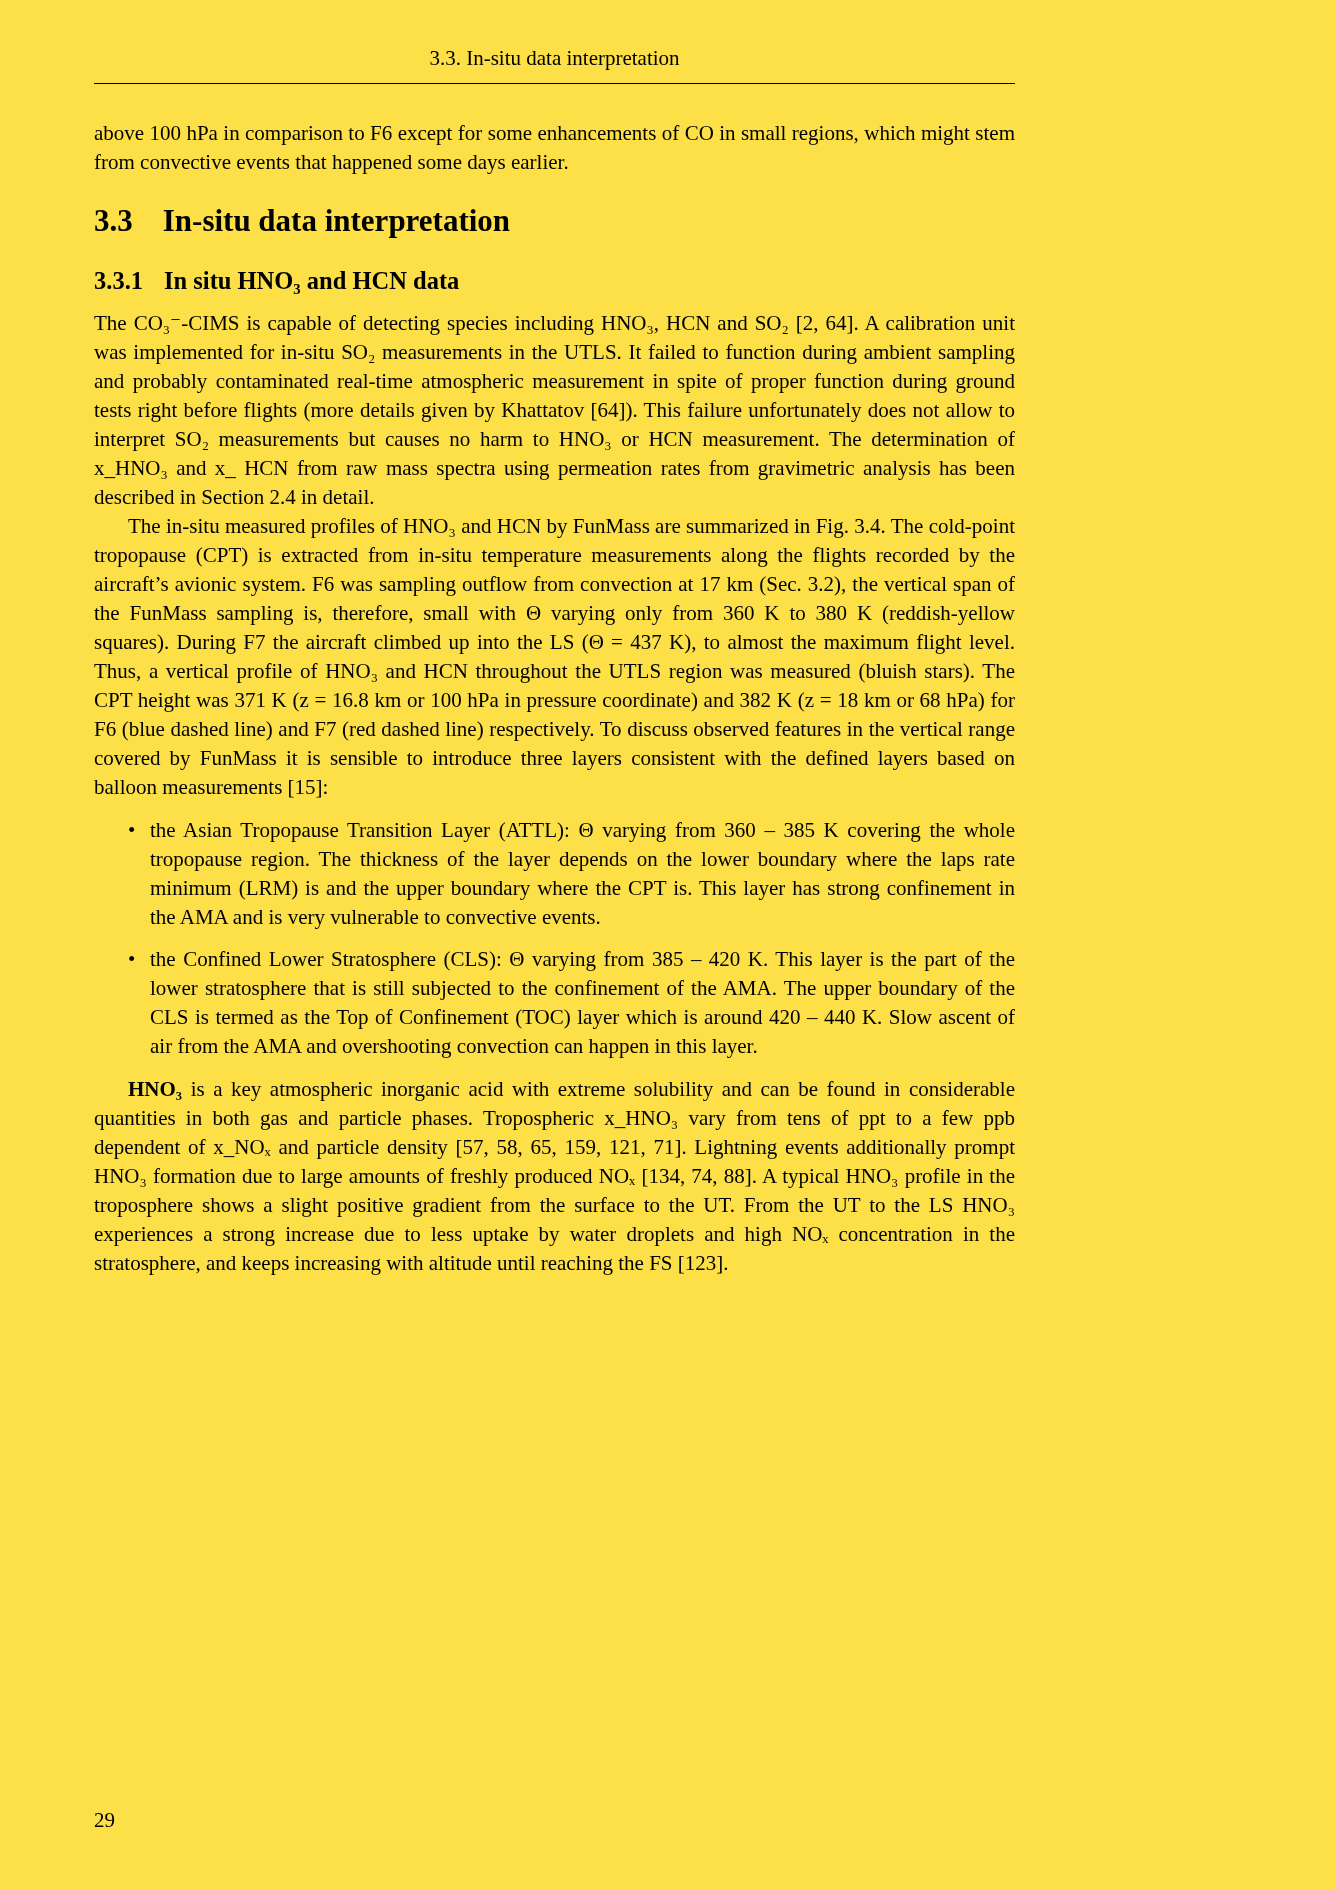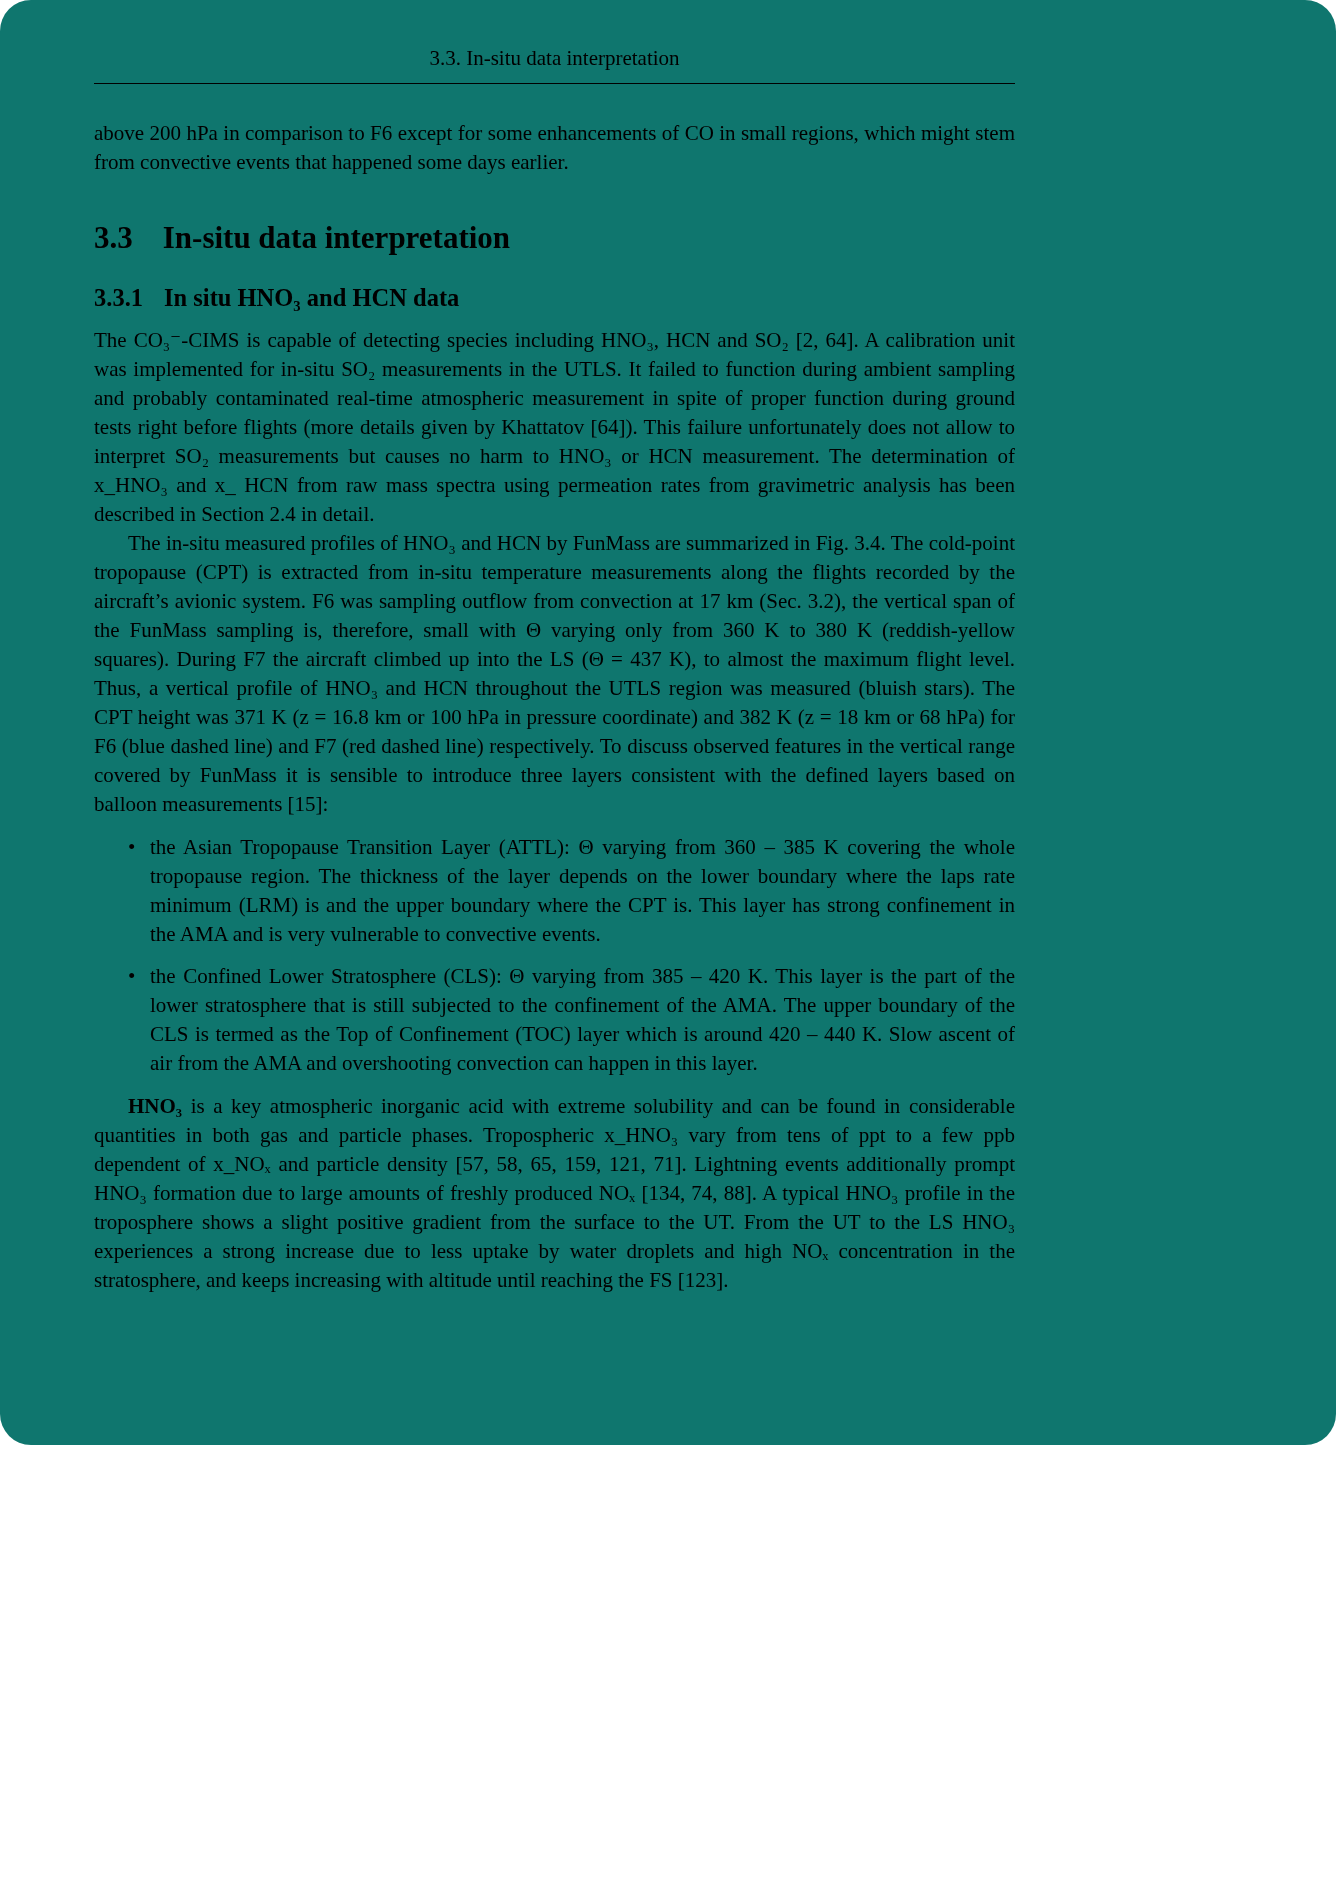--- a/index.html
+++ b/index.html
@@ -1,25 +1,24 @@
 <!DOCTYPE html>
 <html><head>
 <meta charset="utf-8">
 <style>
   * { margin: 0; padding: 0; box-sizing: border-box; }
   html, body { background: #ffffff; }
   .page {
     position: relative;
     width: 1336px;
-    height: 1445px;
-    background: #0f766e;
+    height: 1890px;
+    background: #fde047;
     color: #000000;
     font-family: "Liberation Serif", "DejaVu Serif", serif;
     overflow: hidden;
-    border-radius: 31px;
   }
   .running-header {
     position: absolute;
     top: 46px;
     left: 94px;
     width: 921px;
     text-align: center;
     font-size: 21px;
     line-height: 25px;
     padding-bottom: 12px;
@@ -33,21 +32,21 @@
     font-size: 21px;
     line-height: 29px;
     text-align: justify;
   }
   p.para { margin: 0; }
   p.indent { text-indent: 34px; }
   h1.section {
     font-size: 31px;
     line-height: 37px;
     font-weight: bold;
-    margin-top: 42px;
+    margin-top: 25px;
     margin-bottom: 0;
     text-align: left;
   }
   h1.section .sec-num { margin-right: 30px; }
   h2.subsection {
     font-size: 24.5px;
     line-height: 30px;
     font-weight: bold;
     margin-top: 27px;
     margin-bottom: 13px;
@@ -82,21 +81,21 @@
 <body>
 
 <div class="page">
 
   <header class="running-header">
     <span>3.3. In-situ data interpretation</span>
   </header>
 
   <main class="content">
 
-    <p class="para">above 200 hPa in comparison to F6 except for some enhancements of CO in small regions, which might stem from convective events that happened some days earlier.</p>
+    <p class="para">above 100 hPa in comparison to F6 except for some enhancements of CO in small regions, which might stem from convective events that happened some days earlier.</p>
 
     <h1 class="section">
       <span class="sec-num">3.3</span><span class="sec-title">In-situ data interpretation</span>
     </h1>
 
     <h2 class="subsection">
       <span class="subsec-num">3.3.1</span><span class="subsec-title">In situ HNO₃ and HCN data</span>
     </h2>
 
     <p class="para">The CO₃⁻-CIMS is capable of detecting species including HNO₃, HCN and SO₂ [2, 64]. A calibration unit was implemented for in-situ SO₂ measurements in the UTLS. It failed to function during ambient sampling and probably contaminated real-time atmospheric measurement in spite of proper function during ground tests right before flights (more details given by Khattatov [64]). This failure unfortunately does not allow to interpret SO₂ measurements but causes no harm to HNO₃ or HCN measurement. The determination of x_HNO₃ and x_ HCN from raw mass spectra using permeation rates from gravimetric analysis has been described in Section 2.4 in detail.</p>

